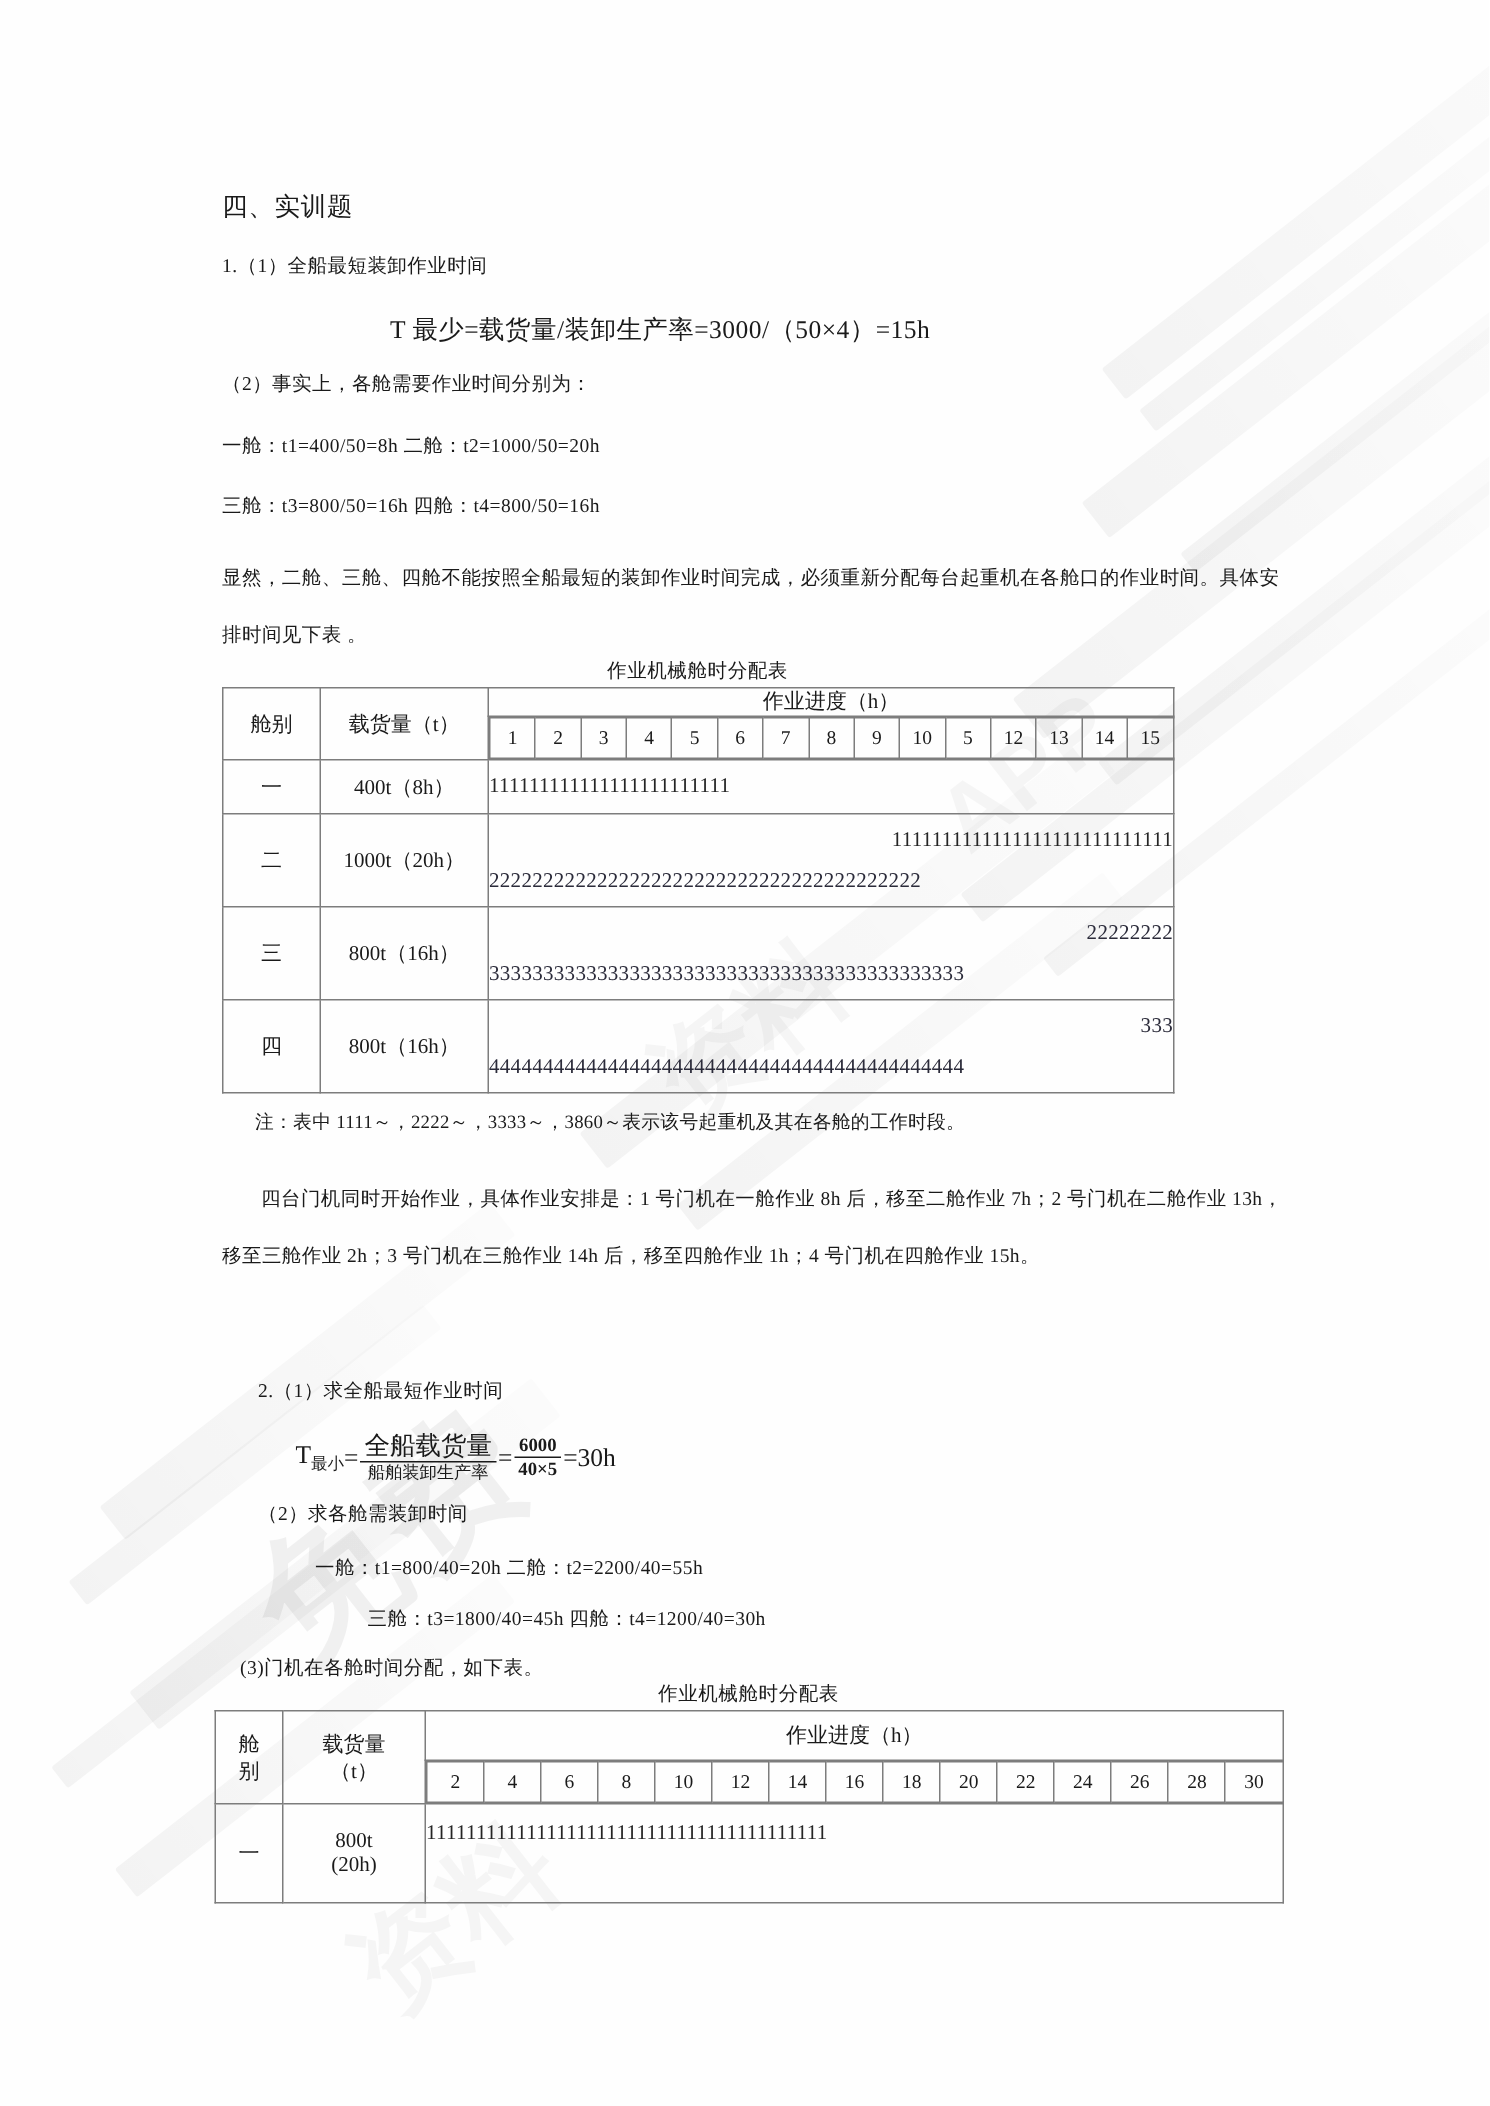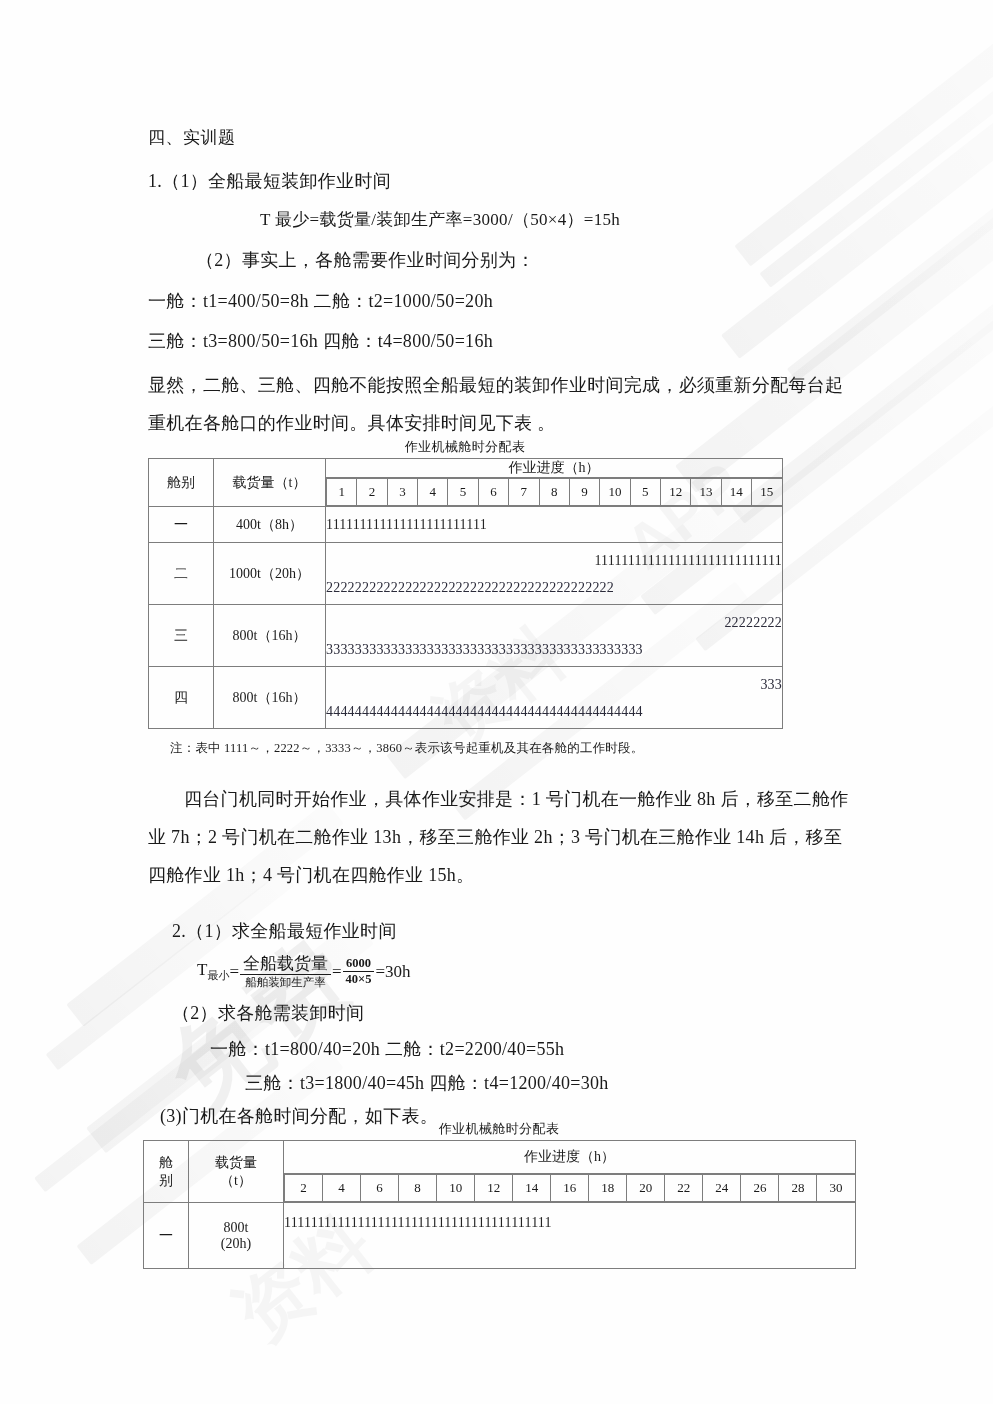--- a/index.html
+++ b/index.html
@@ -59,21 +59,21 @@
   }
   .blk {
     position: absolute;
   }
   .h-sec {
     font-size: 17px;
     line-height: 1.4;
     letter-spacing: 0.5px;
   }
   .para {
-    font-size: 18px;
+    font-size: 13px;
     line-height: 1.45;
     letter-spacing: 0.3px;
   }
   .para-indent {
     text-indent: 2em;
   }
   .centerline {
     font-size: 17px;
     letter-spacing: 0.3px;
   }
@@ -189,21 +189,21 @@
   </div>
 
   <div id="content">
 
     <div class="blk h-sec" style="left:148px; top:126px; width:700px;">四、实训题</div>
 
     <div class="blk para" style="left:148px; top:168px; width:720px;">1.（1）全船最短装卸作业时间</div>
 
     <div class="blk centerline" style="left:260px; top:208px; width:600px;">T 最少=载货量/装卸生产率=3000/（50×4）=15h</div>
 
-    <div class="blk para" style="left:148px; top:247px; width:720px;margin-left:48px;">（2）事实上，各舱需要作业时间分别为：</div>
+    <div class="blk para" style="left:148px; top:247px; width:720px;">（2）事实上，各舱需要作业时间分别为：</div>
 
     <div class="blk para" style="left:148px; top:288px; width:720px;">一舱：t1=400/50=8h   二舱：t2=1000/50=20h</div>
 
     <div class="blk para" style="left:148px; top:328px; width:720px;">三舱：t3=800/50=16h   四舱：t4=800/50=16h</div>
 
     <div class="blk para" style="left:148px; top:366px; width:712px; line-height:38px;">显然，二舱、三舱、四舱不能按照全船最短的装卸作业时间完成，必须重新分配每台起重机在各舱口的作业时间。具体安排时间见下表 。</div>
 
     <div class="blk tbl-caption" style="left:148px; top:438px; width:634px;">作业机械舱时分配表</div>
 
     <div class="blk" style="left:148px; top:458px;">

